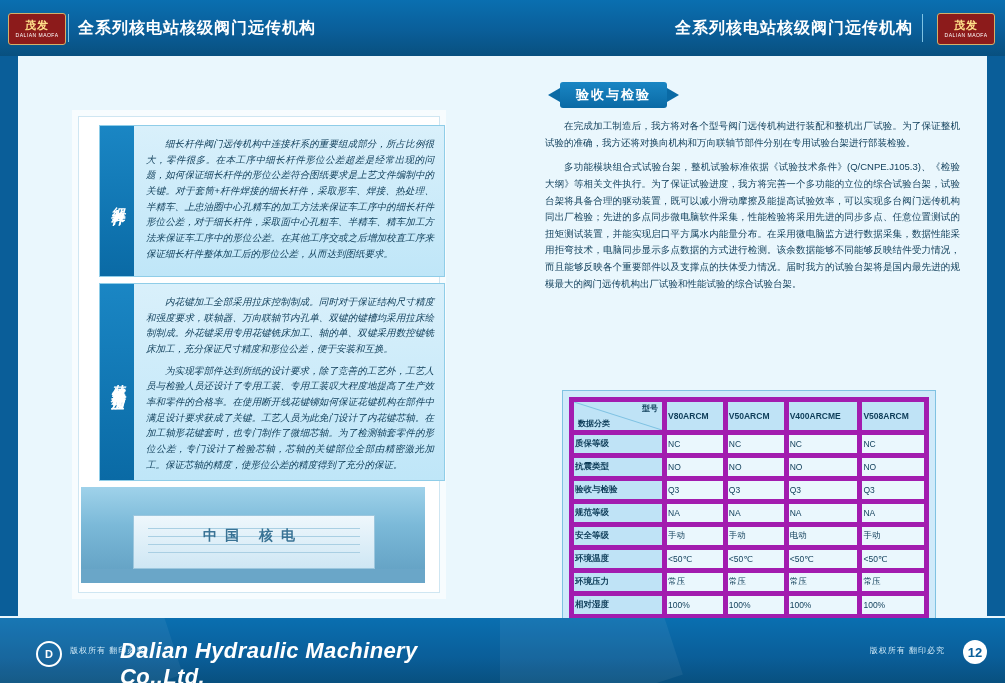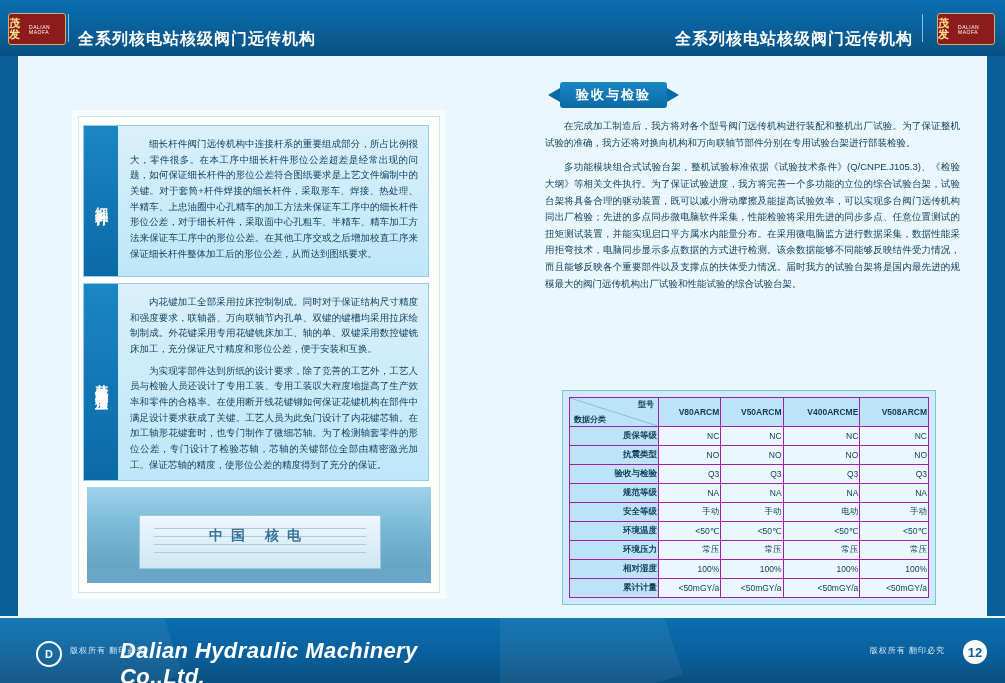--- a/index.html
+++ b/index.html
@@ -9,29 +9,29 @@
   
   .spread{position:absolute;top:0;height:683px;background:#eaf7fd;}
   .left-spread{left:0;width:500px;border-right:1px solid #bcdff0;}
   .right-spread{left:500px;width:505px;}
 
   
   .topbar{position:absolute;top:0;height:56px;background:linear-gradient(180deg,#0a6fb0 0%,#0a5e99 55%,#08507f 100%);}
   .topbar.left{left:0;width:500px;}
   .topbar.right{left:500px;width:505px;}
   .topbar-inner{position:relative;width:100%;height:100%;}
-  .bar-title{position:absolute;top:29px;color:#ffffff;font-size:16px;font-weight:bold;letter-spacing:1px;white-space:nowrap;}
+  .bar-title{position:absolute;top:18px;color:#ffffff;font-size:16px;font-weight:bold;letter-spacing:1px;white-space:nowrap;}
   .left .bar-title{left:78px;}
   .right .bar-title{right:92px;}
   .bar-sep{position:absolute;top:14px;width:1px;height:28px;background:#7fc3e4;}
   .left .bar-sep{left:68px;}
   .right .bar-sep{right:82px;}
 
   .logo{position:absolute;top:13px;width:56px;height:30px;background:#8c1b1b;border:1px solid #d3b06a;border-radius:3px;
-        display:flex;flex-direction:row;align-items:center;justify-content:center;line-height:1;}
+        display:flex;flex-direction:column;align-items:center;justify-content:center;line-height:1;}
   .logo .lg1{color:#ffe08a;font-size:11px;font-weight:bold;letter-spacing:1px;}
   .logo .lg2{color:#ffffff;font-size:5px;letter-spacing:.5px;margin-top:2px;}
   .left .logo{left:8px;}
   .right .logo{right:10px;}
 
   
   .side-slab{position:absolute;top:56px;width:18px;height:560px;background:#0a5e99;}
   .side-slab.l{left:0;}
   .side-slab.r{right:0;}
 
@@ -47,51 +47,51 @@
   .right .bot-note{right:60px;}
   .pagenum{position:absolute;right:18px;top:22px;width:24px;height:24px;border-radius:50%;background:#ffffff;color:#0a5e99;
            font-size:13px;font-weight:bold;display:flex;align-items:center;justify-content:center;}
 
   
   .bot-diag{position:absolute;bottom:0;left:0;width:100%;height:65px;overflow:hidden;pointer-events:none;}
   .bot-diag:after{content:"";position:absolute;left:-60px;bottom:-30px;width:230px;height:120px;background:rgba(255,255,255,.06);transform:rotate(-18deg);}
 
   
   .left-card{position:absolute;left:78px;top:116px;width:360px;height:475px;background:#ffffff;border:1px solid #cfe6f2;box-shadow:0 0 0 6px rgba(255,255,255,.6);}
-  .panel{position:absolute;left:4px;width:344px;background:linear-gradient(180deg,#d9f0fb 0%,#bfe6f8 100%);border:1px solid #8fcde8;}
+  .panel{position:absolute;left:20px;width:344px;background:linear-gradient(180deg,#d9f0fb 0%,#bfe6f8 100%);border:1px solid #8fcde8;font-style:italic;}
   .panel .tab{position:absolute;left:0;top:0;bottom:0;width:34px;background:linear-gradient(180deg,#1a86c4 0%,#0a6aa5 100%);
               color:#fff;font-size:13px;font-weight:bold;display:flex;align-items:center;justify-content:center;text-align:center;letter-spacing:2px;}
   .panel .tab span{writing-mode:vertical-rl;text-orientation:upright;line-height:1.25;}
   .panel .body{margin-left:34px;padding:10px 10px 10px 12px;color:#0d3c58;font-size:9.5px;line-height:1.65;text-align:justify;}
   .panel .body p{margin:0 0 6px 0;text-indent:2em;}
   #panel1{top:8px;height:150px;}
   #panel2{top:166px;height:196px;}
 
-  .photo{position:absolute;left:8px;top:370px;width:344px;height:96px;background:linear-gradient(180deg,#9fd2ea 0%,#7bb9d8 40%,#5f9dc0 100%);overflow:hidden;}
+  .photo{position:absolute;left:2px;top:370px;width:344px;height:96px;background:linear-gradient(180deg,#9fd2ea 0%,#7bb9d8 40%,#5f9dc0 100%);overflow:hidden;}
   .photo .bldg{position:absolute;left:52px;bottom:14px;width:240px;height:52px;background:linear-gradient(180deg,#eef7fc 0%,#cfe7f4 100%);border:1px solid #9cc7de;}
   .photo .bldg:before{content:"";position:absolute;left:14px;top:12px;right:14px;height:1px;background:#a9cfe3;box-shadow:0 8px 0 #a9cfe3,0 16px 0 #a9cfe3,0 24px 0 #a9cfe3;}
   .photo .ground{position:absolute;left:0;right:0;bottom:0;height:14px;background:#6aa6c8;}
   .photo .ptext{position:absolute;left:0;right:0;top:40px;text-align:center;color:#1d5e84;font-size:14px;font-weight:bold;letter-spacing:8px;opacity:.85;}
 
   
   .ribbon{position:absolute;height:26px;background:linear-gradient(180deg,#1a86c4 0%,#0a6aa5 100%);border-radius:3px;color:#fff;
           font-size:13px;font-weight:bold;display:flex;align-items:center;justify-content:center;letter-spacing:2px;padding:0 16px;}
   .ribbon:before,.ribbon:after{content:"";position:absolute;top:6px;width:0;height:0;border-top:7px solid transparent;border-bottom:7px solid transparent;}
   .ribbon:before{left:-12px;border-right:12px solid #0a6aa5;}
   .ribbon:after{right:-12px;border-left:12px solid #0a6aa5;}
   #ribbon1{left:560px;top:82px;font-family:Liberation Serif, serif;}
   #ribbon2{left:560px;top:353px;}
 
   .para-box{position:absolute;left:545px;top:118px;width:415px;color:#0d3c58;font-size:9.5px;line-height:1.75;text-align:justify;}
   .para-box p{margin:0 0 8px 0;text-indent:2em;}
 
   
   .tbl-wrap{position:absolute;left:562px;top:390px;width:360px;background:#cfeafa;border:1px solid #7fc2e2;padding:6px;}
   table{border-collapse:collapse;width:100%;font-size:8.5px;color:#0d3c58;}
-  td,th{border:1px solid #a21caf;height:16px;text-align:right;background:#eaf7fd;font-weight:normal;}
+  td,th{border:5px solid #a21caf;height:16px;text-align:left;background:#eaf7fd;font-weight:normal;}
   th{background:#bfe3f6;font-weight:bold;}
   td.rowhead{background:#bfe3f6;font-weight:bold;width:86px;}
   .corner{position:relative;background:#bfe3f6;height:28px;width:86px;padding:0;}
   .corner .sl{position:absolute;left:0;top:0;width:100%;height:100%;}
   .corner .t1{position:absolute;right:4px;top:1px;font-size:8px;font-weight:bold;}
   .corner .t2{position:absolute;left:4px;bottom:1px;font-size:8px;font-weight:bold;}
 </style>
 </head>
 <body>
 

